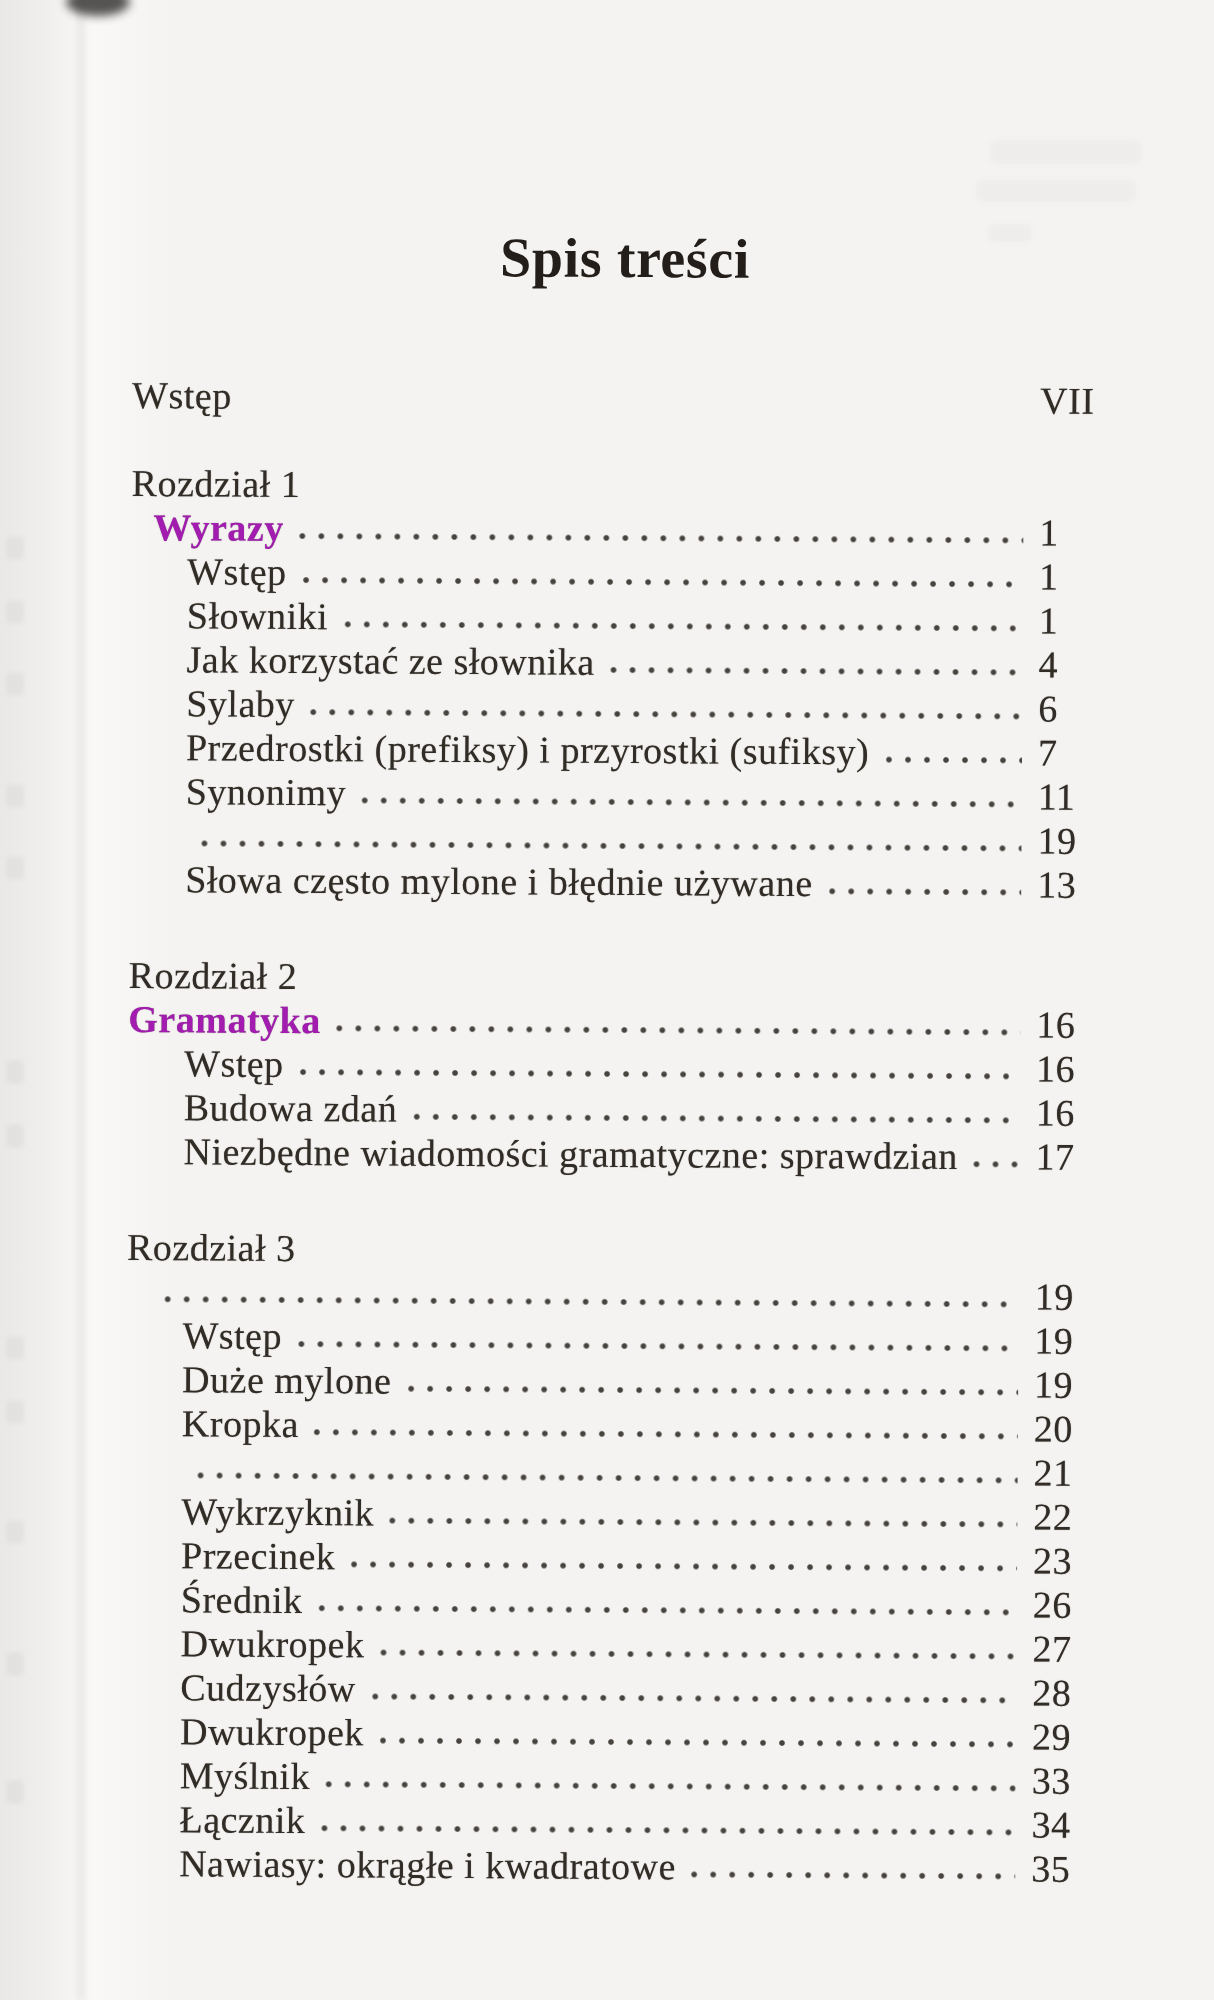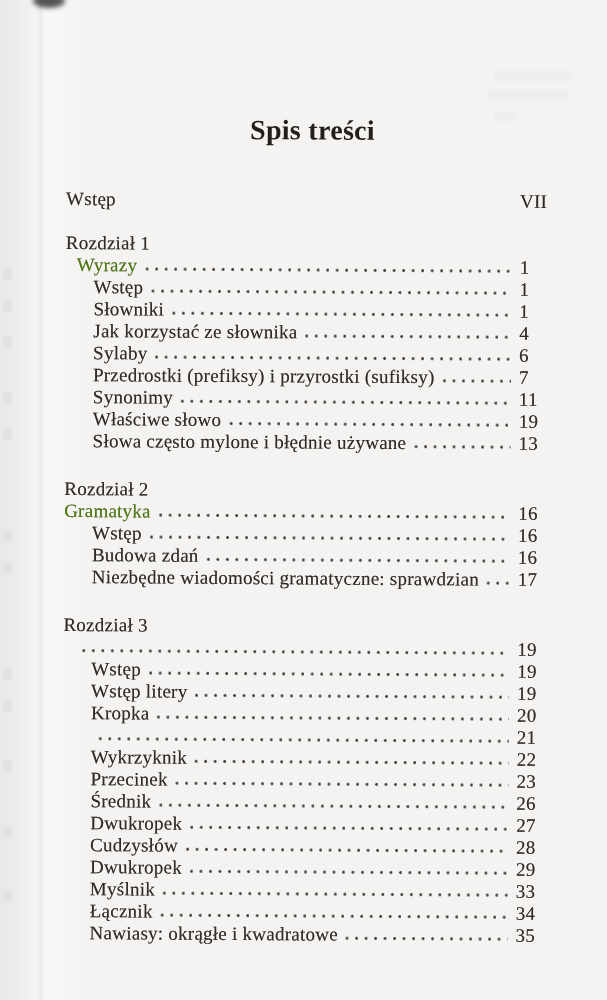--- a/index.html
+++ b/index.html
@@ -52,21 +52,21 @@
   }
   .front-row { margin-top: 42px; }
   .chapter { margin-top: 0; }
   .chapter-heading {
     font-size: 19px; line-height: 22px; letter-spacing: 0.25px;
     text-shadow: 0 0 0.5px rgba(50,44,38,0.55);
   }
   .ch-gap-first { margin-top: 22px; }
   .ch-gap { margin-top: 26px; }
   .lvl1 { padding-left: 11px; }
-  .lvl1 .lbl { font-weight: 400; color: #4d7c0f; }
+  .lvl1 .lbl { font-weight: 700; color: #a21caf; }
   .lvl1.flush { padding-left: 0; }
   .lvl2 { padding-left: 28px; }
   .lbl { white-space: nowrap; }
   .dots {
     flex: 1 1 auto; height: 5px; margin: 0 8px 0 7px;
     background-image: radial-gradient(circle at 2.5px 2.5px,
       rgba(47,42,37,0.88) 1.15px, rgba(47,42,37,0) 1.65px);
     background-size: 9.5px 5px; background-repeat: repeat-x;
   }
   .spacer { flex: 1 1 auto; }
@@ -137,21 +137,20 @@
       <span class="lbl">Przedrostki (prefiksy) i przyrostki (sufiksy)</span>
       <span class="dots"></span>
       <span class="pg">7</span>
     </div>
     <div class="row lvl2">
       <span class="lbl">Synonimy</span>
       <span class="dots"></span>
       <span class="pg">11</span>
     </div>
     <div class="row lvl2">
-      <span class="lbl">Właściwe słowo</span>
       <span class="dots"></span>
       <span class="pg">19</span>
     </div>
     <div class="row lvl2">
       <span class="lbl">Słowa często mylone i błędnie używane</span>
       <span class="dots"></span>
       <span class="pg">13</span>
     </div>
   </div>
 
@@ -184,21 +183,21 @@
     <div class="row lvl1">
       <span class="dots"></span>
       <span class="pg">19</span>
     </div>
     <div class="row lvl2">
       <span class="lbl">Wstęp</span>
       <span class="dots"></span>
       <span class="pg">19</span>
     </div>
     <div class="row lvl2">
-      <span class="lbl">Wstęp litery</span>
+      <span class="lbl">Duże mylone</span>
       <span class="dots"></span>
       <span class="pg">19</span>
     </div>
     <div class="row lvl2">
       <span class="lbl">Kropka</span>
       <span class="dots"></span>
       <span class="pg">20</span>
     </div>
     <div class="row lvl2">
       <span class="dots"></span>

